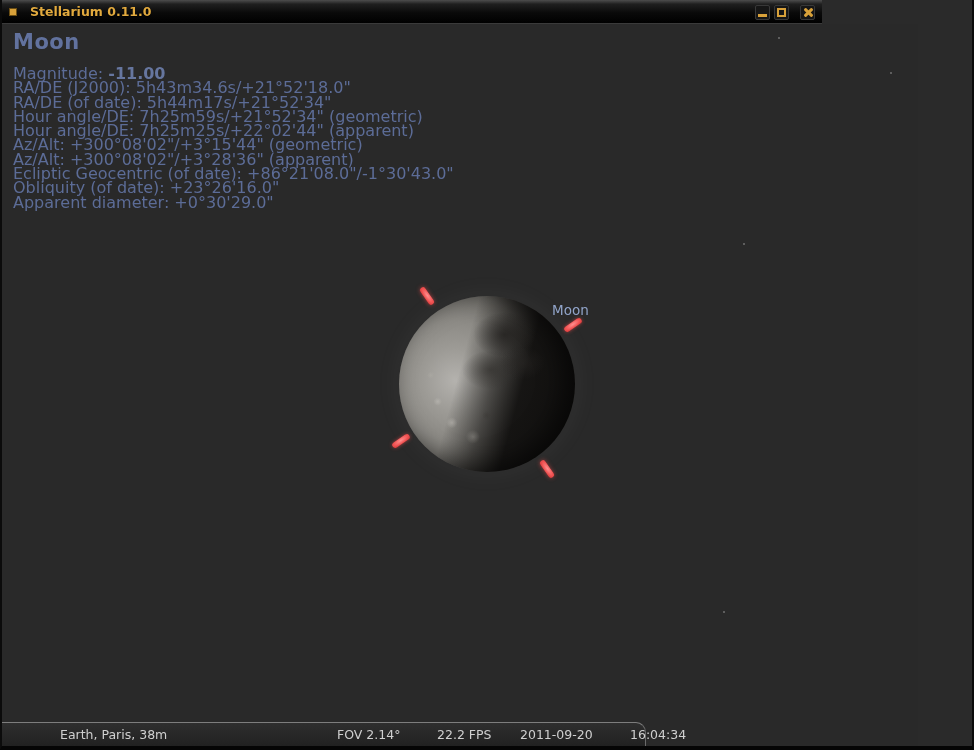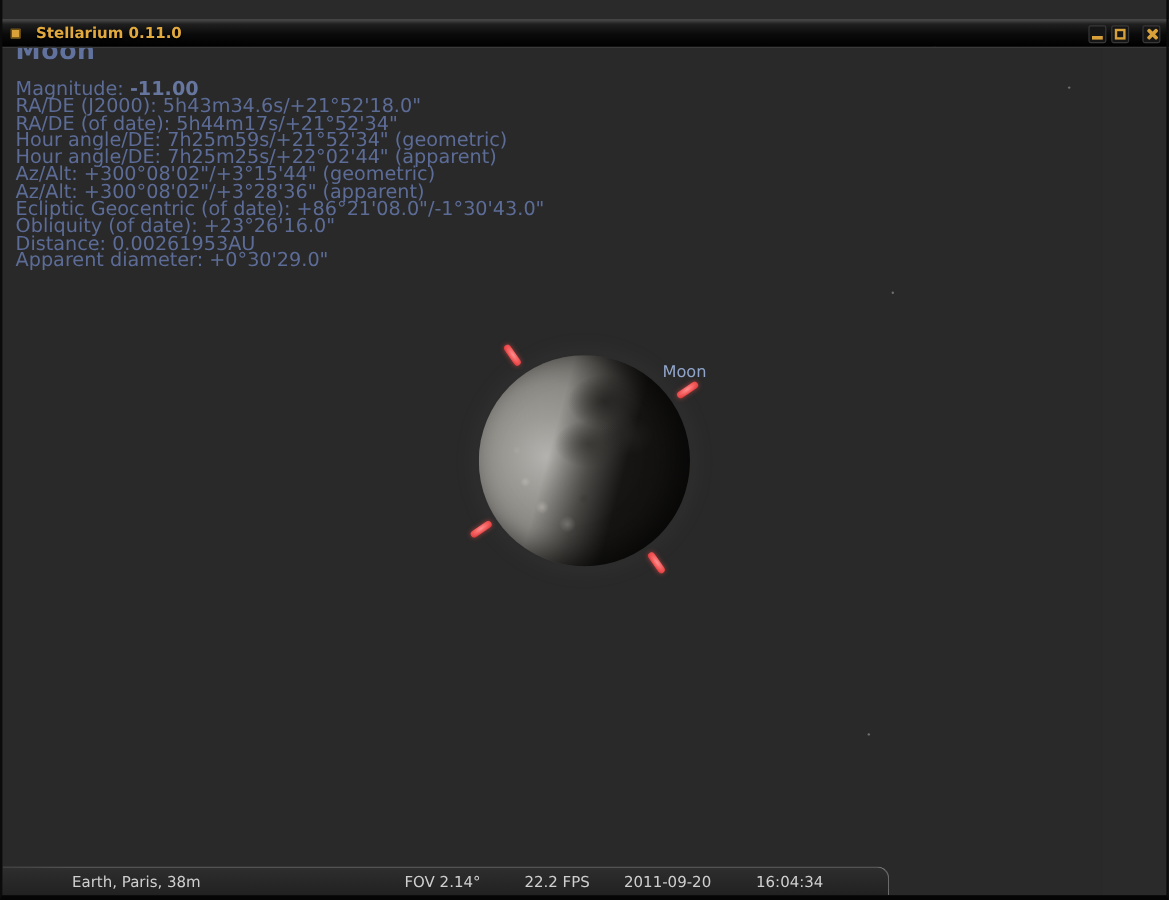--- a/index.html
+++ b/index.html
@@ -1,21 +1,21 @@
 <!DOCTYPE html>
 <html><head>
 <meta charset="utf-8">
 <style>
   * { margin:0; padding:0; box-sizing:border-box; }
   html,body { width:974px; height:750px; background:#000; overflow:hidden;
               font-family:"DejaVu Sans","Liberation Sans",sans-serif; }
   .window { position:relative; width:974px; height:750px; background:#2a2a2a; }
 
   
-  .titlebar { position:absolute; top:16px; left:0; width:974px; height:24px;
+  .titlebar { position:absolute; top:0; left:0; width:822px; height:24px;
               background:linear-gradient(180deg,#4d4d4d 0%,#1f1f1f 18%,#0a0a0a 55%,#000 100%);
               border-bottom:1px solid #3a3a3a; z-index:30;padding-left:32px; }
   .title-icon { position:absolute; left:9px; top:8px; width:8px; height:8px;
                 background:#d8a13a; border:1px solid #6b4e14; }
   .title-text { position:absolute; left:30px; top:0; line-height:24px;
                 font-size:12.5px; font-weight:bold; color:#e2aa3e;
                 text-shadow:0 1px 1px #000; }
   .winbtn { position:absolute; top:5px; width:15px; height:15px; background:#161616;
             border:1px solid #383838; border-radius:2px; cursor:pointer; }
   .winbtn.min { right:52px; } .winbtn.max { right:33px; } .winbtn.close { right:7px; }
@@ -65,21 +65,21 @@
 
   .marker { position:absolute; width:20px; height:6px; border-radius:3px;
             background:radial-gradient(ellipse at 50% 40%, #ff9090 0%, #f25555 55%, #c93030 100%);
             box-shadow:0 0 4px rgba(255,80,80,0.55); z-index:11; }
   .marker.tl { left:417px; top:269px; transform:rotate(55deg); }
   .marker.tr { left:563px; top:298px; transform:rotate(-34deg); }
   .marker.bl { left:391px; top:414px; transform:rotate(-34deg); }
   .marker.br { left:537px; top:442px; transform:rotate(55deg); }
 
   
-  .statusbar { position:absolute; left:2px; bottom:4px; width:739px; height:24px;
+  .statusbar { position:absolute; left:2px; bottom:4px; width:644px; height:24px;
                background:linear-gradient(180deg,#2e2e2e,#212121);
                border-top:1px solid #7d7d7d; border-right:1px solid #6a6a6a;
                border-top-right-radius:10px; z-index:20; }
   .statusbar span { position:absolute; top:0; line-height:23px; font-size:12.5px;
                     color:#cfcfcf; white-space:nowrap; }
   .sb-location { left:58px; }
   .sb-fov  { left:335px; }
   .sb-fps  { left:435px; }
   .sb-date { left:518px; }
   .sb-time { left:628px; }
@@ -115,21 +115,20 @@
       <div class="lines">
         <div><span>Magnitude: </span><b>-11.00</b></div>
         <div>RA/DE (J2000): 5h43m34.6s/+21°52'18.0"</div>
         <div>RA/DE (of date): 5h44m17s/+21°52'34"</div>
         <div>Hour angle/DE: 7h25m59s/+21°52'34" (geometric)</div>
         <div>Hour angle/DE: 7h25m25s/+22°02'44" (apparent)</div>
         <div>Az/Alt: +300°08'02"/+3°15'44" (geometric)</div>
         <div>Az/Alt: +300°08'02"/+3°28'36" (apparent)</div>
         <div>Ecliptic Geocentric (of date): +86°21'08.0"/-1°30'43.0"</div>
         <div>Obliquity (of date): +23°26'16.0"</div>
-        <div>Distance: 0.00261953AU</div>
         <div>Apparent diameter: +0°30'29.0"</div>
       </div>
     </div>
 
     <div class="moon"></div>
     <div class="object-label">Moon</div>
     <div class="marker tl"></div>
     <div class="marker tr"></div>
     <div class="marker bl"></div>
     <div class="marker br"></div>

